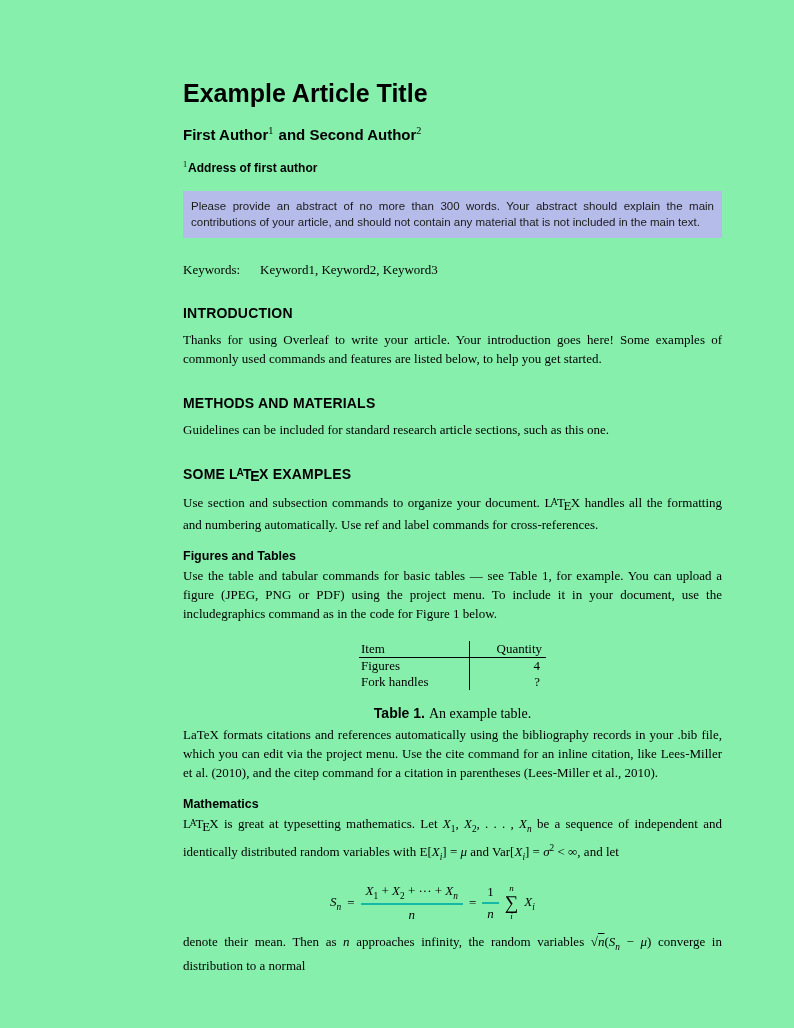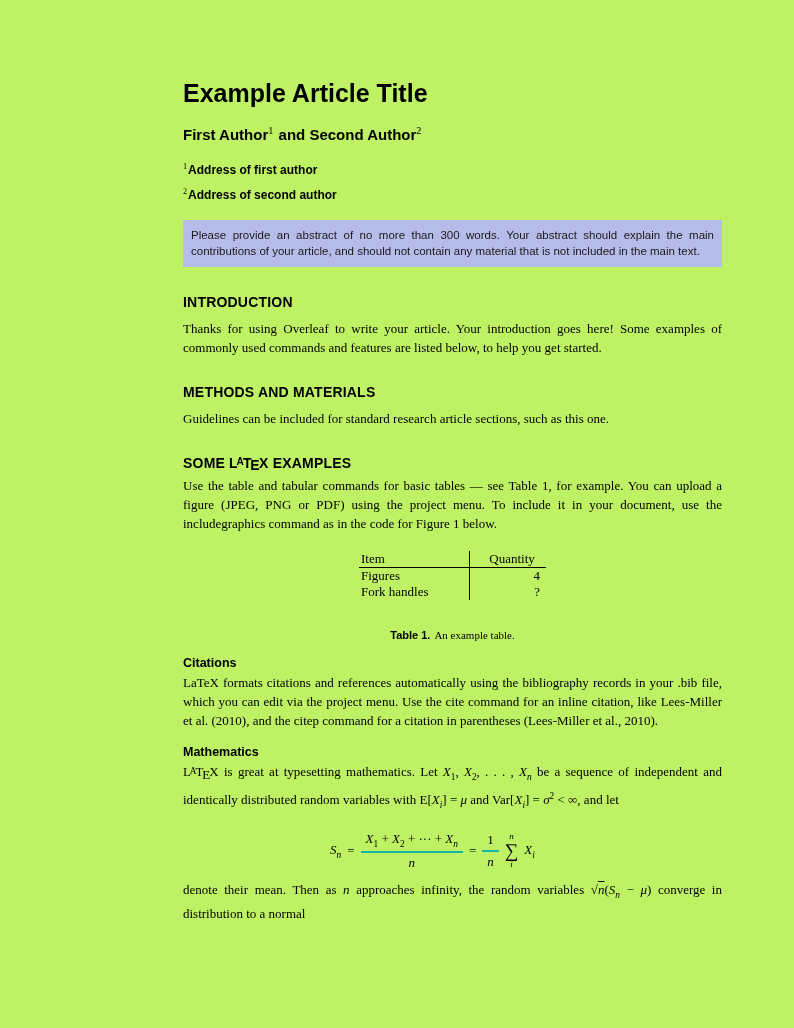--- a/index.html
+++ b/index.html
@@ -1,35 +1,35 @@
 <!DOCTYPE html>
 <html><head>
 <meta charset="utf-8">
 <style>
   html,body { margin:0; padding:0; background:#ffffff; }
   .page {
     width:794px; height:1028px; box-sizing:border-box; overflow:hidden;
-    background:#bef264; color:#000;
+    background:#86efac; color:#000;
     padding:72px 72px 0 183px;
     font-family:"Liberation Serif", serif;
   }
 
   .title {
     font-family:"Liberation Sans", sans-serif;
     font-size:25px; font-weight:bold; line-height:1.1;
     margin:8px 0 0 0;
   }
   .authors {
     font-family:"Liberation Sans", sans-serif;
     font-size:15px; font-weight:bold; margin-top:17px;
   }
   .addresses { margin-top:13px; }
   .address {
     font-family:"Liberation Sans", sans-serif;
-    font-size:12px; font-weight:bold; line-height:22px;
+    font-size:12px; font-weight:bold; line-height:17px;
   }
   .asup {
     font-family:"Liberation Serif", serif;
     font-weight:normal; font-size:0.68em; vertical-align:super;
     margin-right:1px;
   }
 
   h2 {
     font-family:"Liberation Sans", sans-serif;
     font-size:14px; font-weight:bold; letter-spacing:0.2px;
@@ -65,24 +65,24 @@
   .ol { text-decoration:overline; }
   .lA { font-size:0.72em; vertical-align:0.25em; margin:0 -0.1em 0 -0.14em; }
   .lE { vertical-align:-0.2em; margin:0 -0.06em 0 -0.1em; }
 
   
   .table-block { margin:18px auto 0 auto; width:fit-content; text-align:center; }
   .extable { border-collapse:collapse; font-size:13px; line-height:16px; }
   .extable th { font-weight:normal; }
   .extable th, .extable td { padding:0 2px;margin-left:44px; }
   .extable .c1 { text-align:left; padding-right:16px; border-right:1px solid #000; min-width:92px; }
-  .extable th.c2 { text-align:center; padding-left:12px; padding-right:4px; min-width:60px; }
+  .extable th.c2 { text-align:right; padding-left:12px; padding-right:4px; min-width:60px; }
   .extable td.c2 { text-align:right; padding-left:12px; padding-right:6px; }
   .extable thead th { border-bottom:1px solid #000; }
-  .caption { margin-top:29px; font-size:11px; }
+  .caption { margin-top:15px; font-size:14px; }
   .cap-label {
     font-family:"Liberation Sans", sans-serif; font-weight:bold;
     margin-right:4px;
   }
 
   
   .equation {
     display:flex; align-items:center; justify-content:center;
     gap:6px; font-size:13px; margin:16px 40px 0 0;
   }
@@ -97,36 +97,38 @@
 <body>
 
 <div class="page">
 
   <h1 class="title">Example Article Title</h1>
 
   <div class="authors"><span>First Author</span><span class="asup">1</span><span> and </span><span>Second Author</span><span class="asup">2</span></div>
 
   <div class="addresses">
     <div class="address"><span class="asup">1</span><span>Address of first author</span></div>
-    <div class="address"><span class="asup">2</span><span>Address of second author</span></div>
   </div>
 
   <div class="abstract-box" style="background: rgb(182, 188, 233);">
     <p>Please provide an abstract of no more than 300 words. Your abstract should explain the main contributions of your article, and should not contain any material that is not included in the main text.</p>
   </div>
 
+  <div class="keywords"><span class="kw-label">Keywords:</span><span>Keyword1, Keyword2, Keyword3</span></div>
 
   <h2>INTRODUCTION</h2>
   <p class="body">Thanks for using Overleaf to write your article. Your introduction goes here! Some examples of commonly used commands and features are listed below, to help you get started.</p>
 
   <h2>METHODS AND MATERIALS</h2>
   <p class="body">Guidelines can be included for standard research article sections, such as this one.</p>
 
   <h2><span>SOME L</span><span class="lA">A</span><span>T</span><span class="lE">E</span><span>X EXAMPLES</span></h2>
+  <p class="body"><span>Use section and subsection commands to organize your document. L</span><span class="lA">A</span><span>T</span><span class="lE">E</span><span>X handles all the formatting and numbering automatically. Use ref and label commands for cross-references.</span></p>
 
+  <h3>Figures and Tables</h3>
   <p class="body tight">Use the table and tabular commands for basic tables — see Table 1, for example. You can upload a figure (JPEG, PNG or PDF) using the project menu. To include it in your document, use the includegraphics command as in the code for Figure 1 below.</p>
 
   <div class="table-block">
     <table class="extable">
       <thead>
         <tr>
           <th class="c1">Item</th>
           <th class="c2">Quantity</th>
         </tr>
       </thead>
@@ -137,21 +139,20 @@
         </tr>
         <tr>
           <td class="c1">Fork handles</td>
           <td class="c2">?</td>
         </tr>
       </tbody>
     </table>
     <div class="caption"><span class="cap-label">Table 1.</span><span>An example table.</span></div>
   </div>
 
-  <h3>Citations</h3>
   <p class="body tight">LaTeX formats citations and references automatically using the bibliography records in your .bib file, which you can edit via the project menu. Use the cite command for an inline citation, like Lees-Miller et al. (2010), and the citep command for a citation in parentheses (Lees-Miller et al., 2010).</p>
 
   <h3>Mathematics</h3>
   <p class="body tight"><span>L</span><span class="lA">A</span><span>T</span><span class="lE">E</span><span>X is great at typesetting mathematics. Let </span><span class="i">X</span><span class="sub">1</span><span>, </span><span class="i">X</span><span class="sub">2</span><span>, . . . , </span><span class="i">X</span><span class="sub i">n</span><span> be a sequence of independent and identically distributed random variables with E[</span><span class="i">X</span><span class="sub i">i</span><span>] = </span><span class="i">μ</span><span> and Var[</span><span class="i">X</span><span class="sub i">i</span><span>] = </span><span class="i">σ</span><span class="sup">2</span><span> &lt; ∞, and let</span></p>
 
   <div class="equation">
     <span><span class="i">S</span><span class="sub i">n</span></span>
     <span>=</span>
     <span class="frac">
       <span class="num"><span class="i">X</span><span class="sub">1</span><span> + </span><span class="i">X</span><span class="sub">2</span><span> + ··· + </span><span class="i">X</span><span class="sub i">n</span></span>

